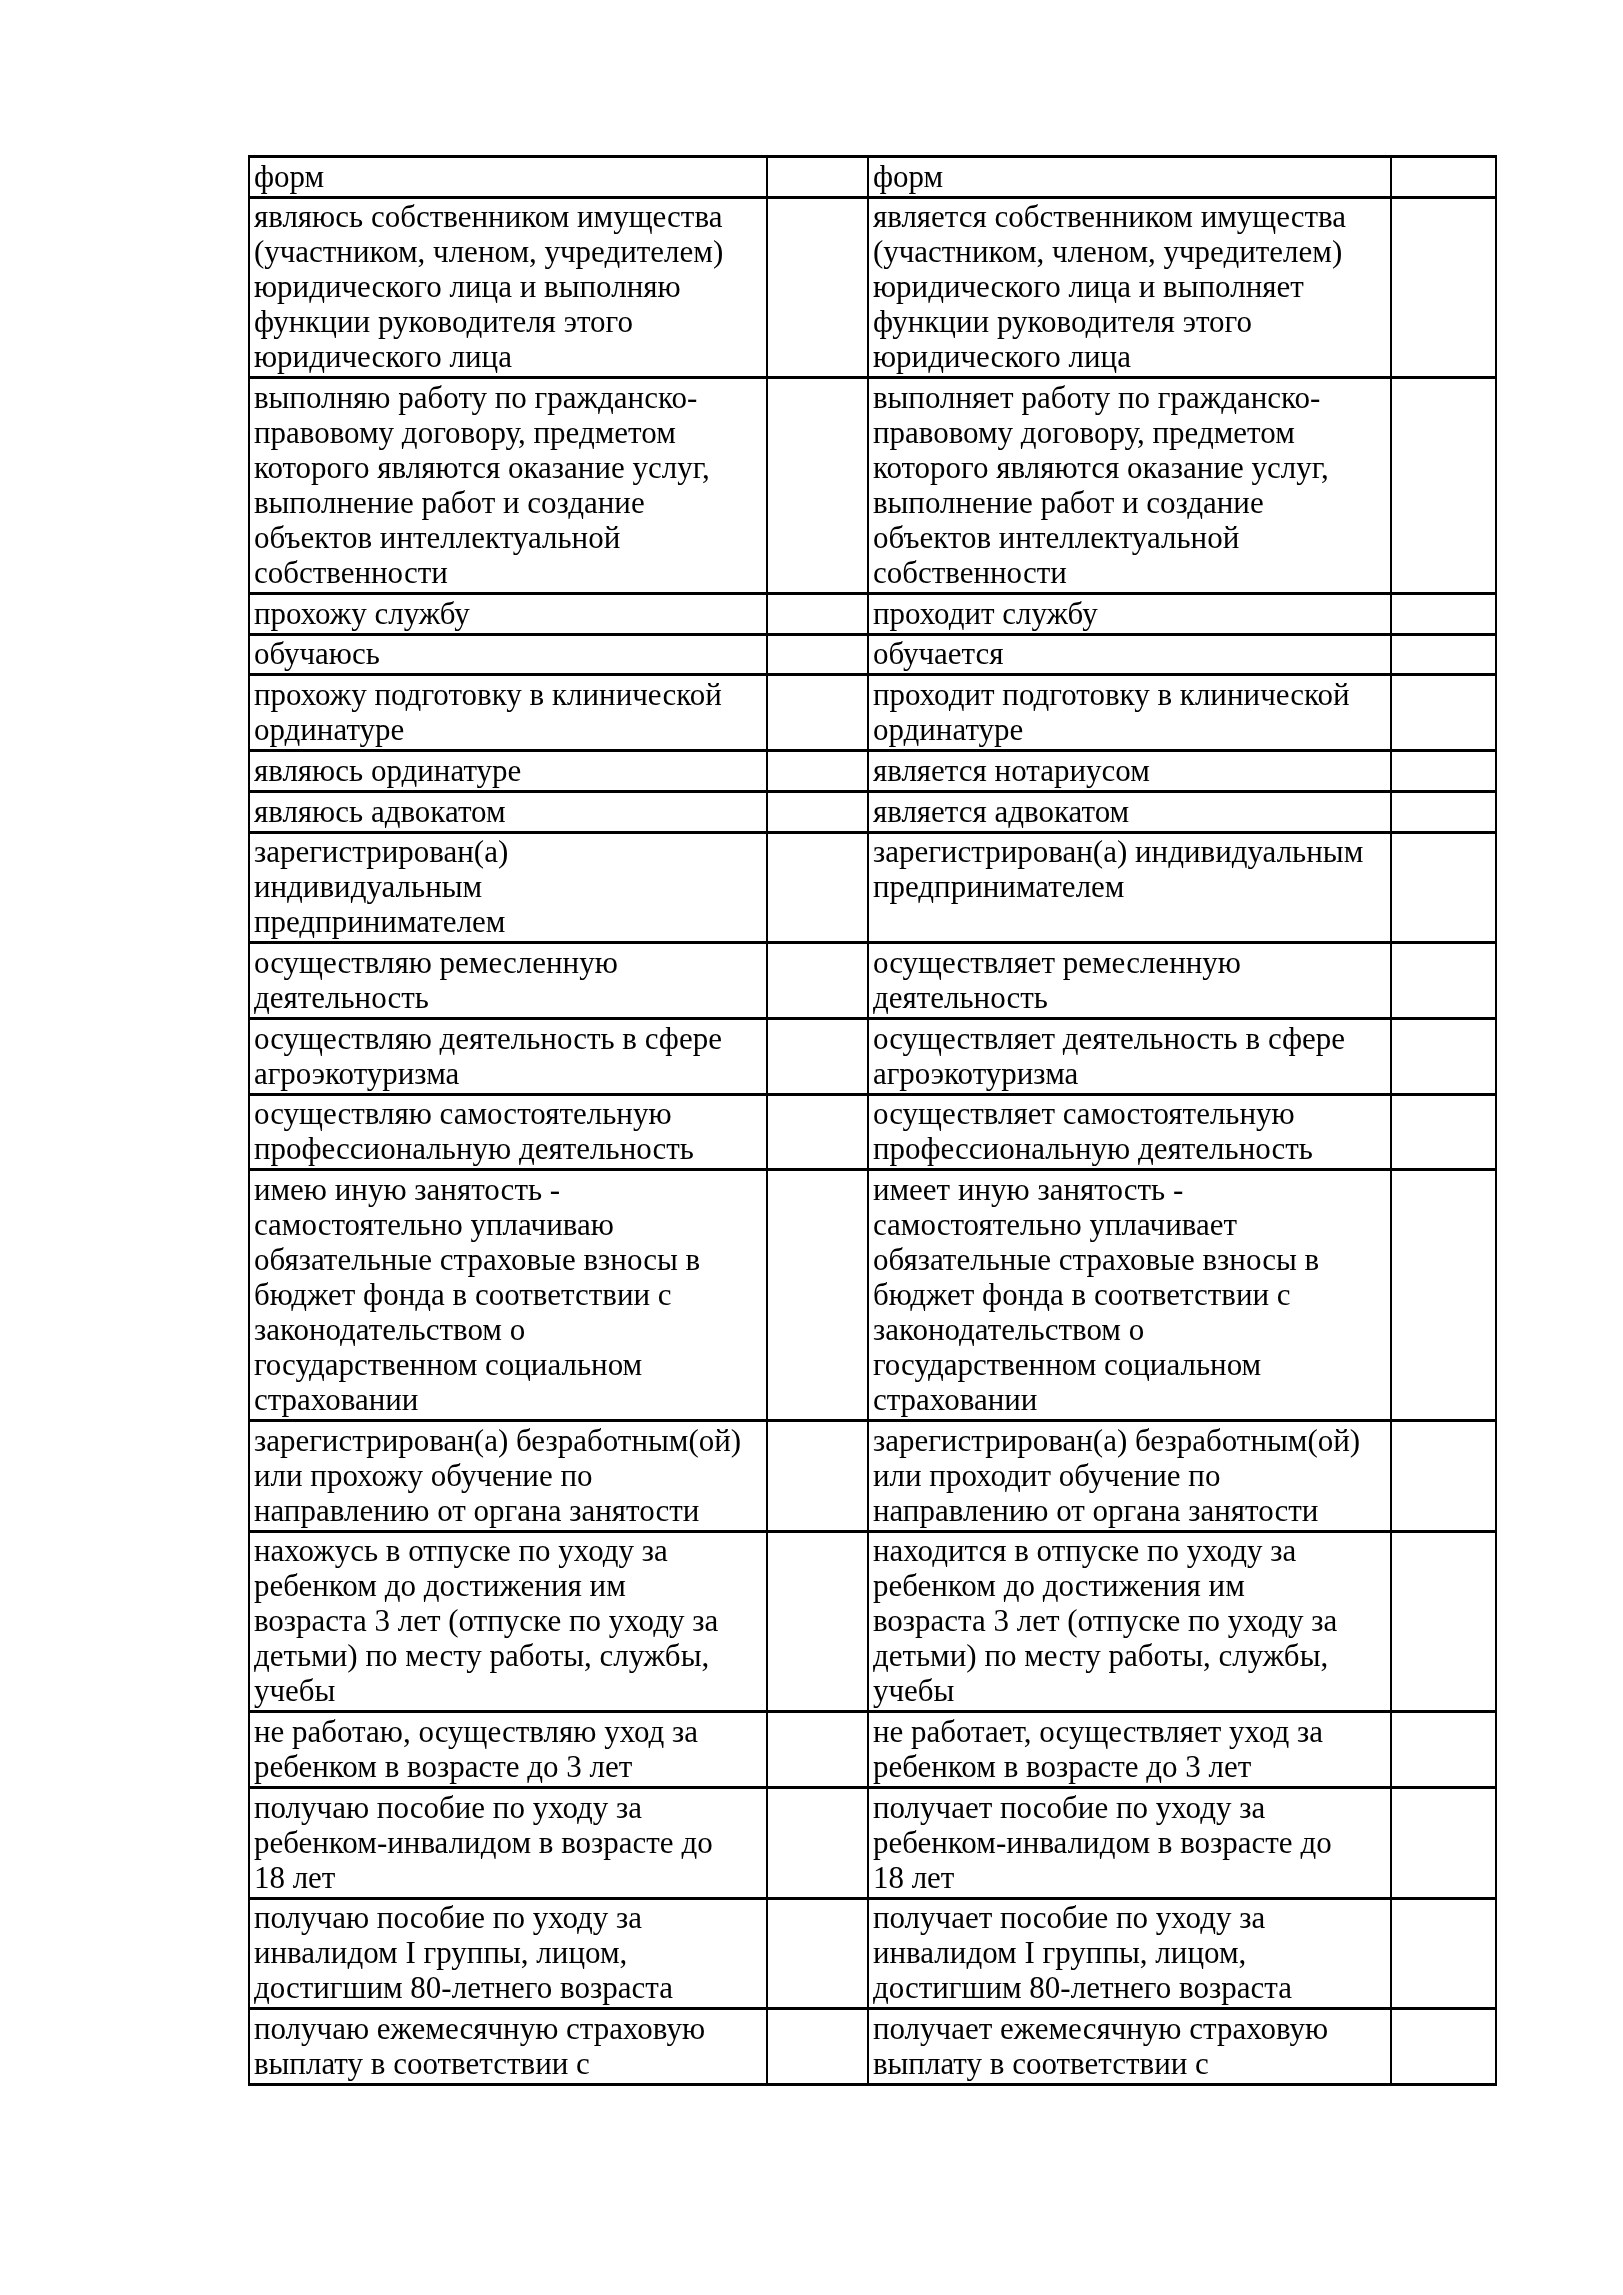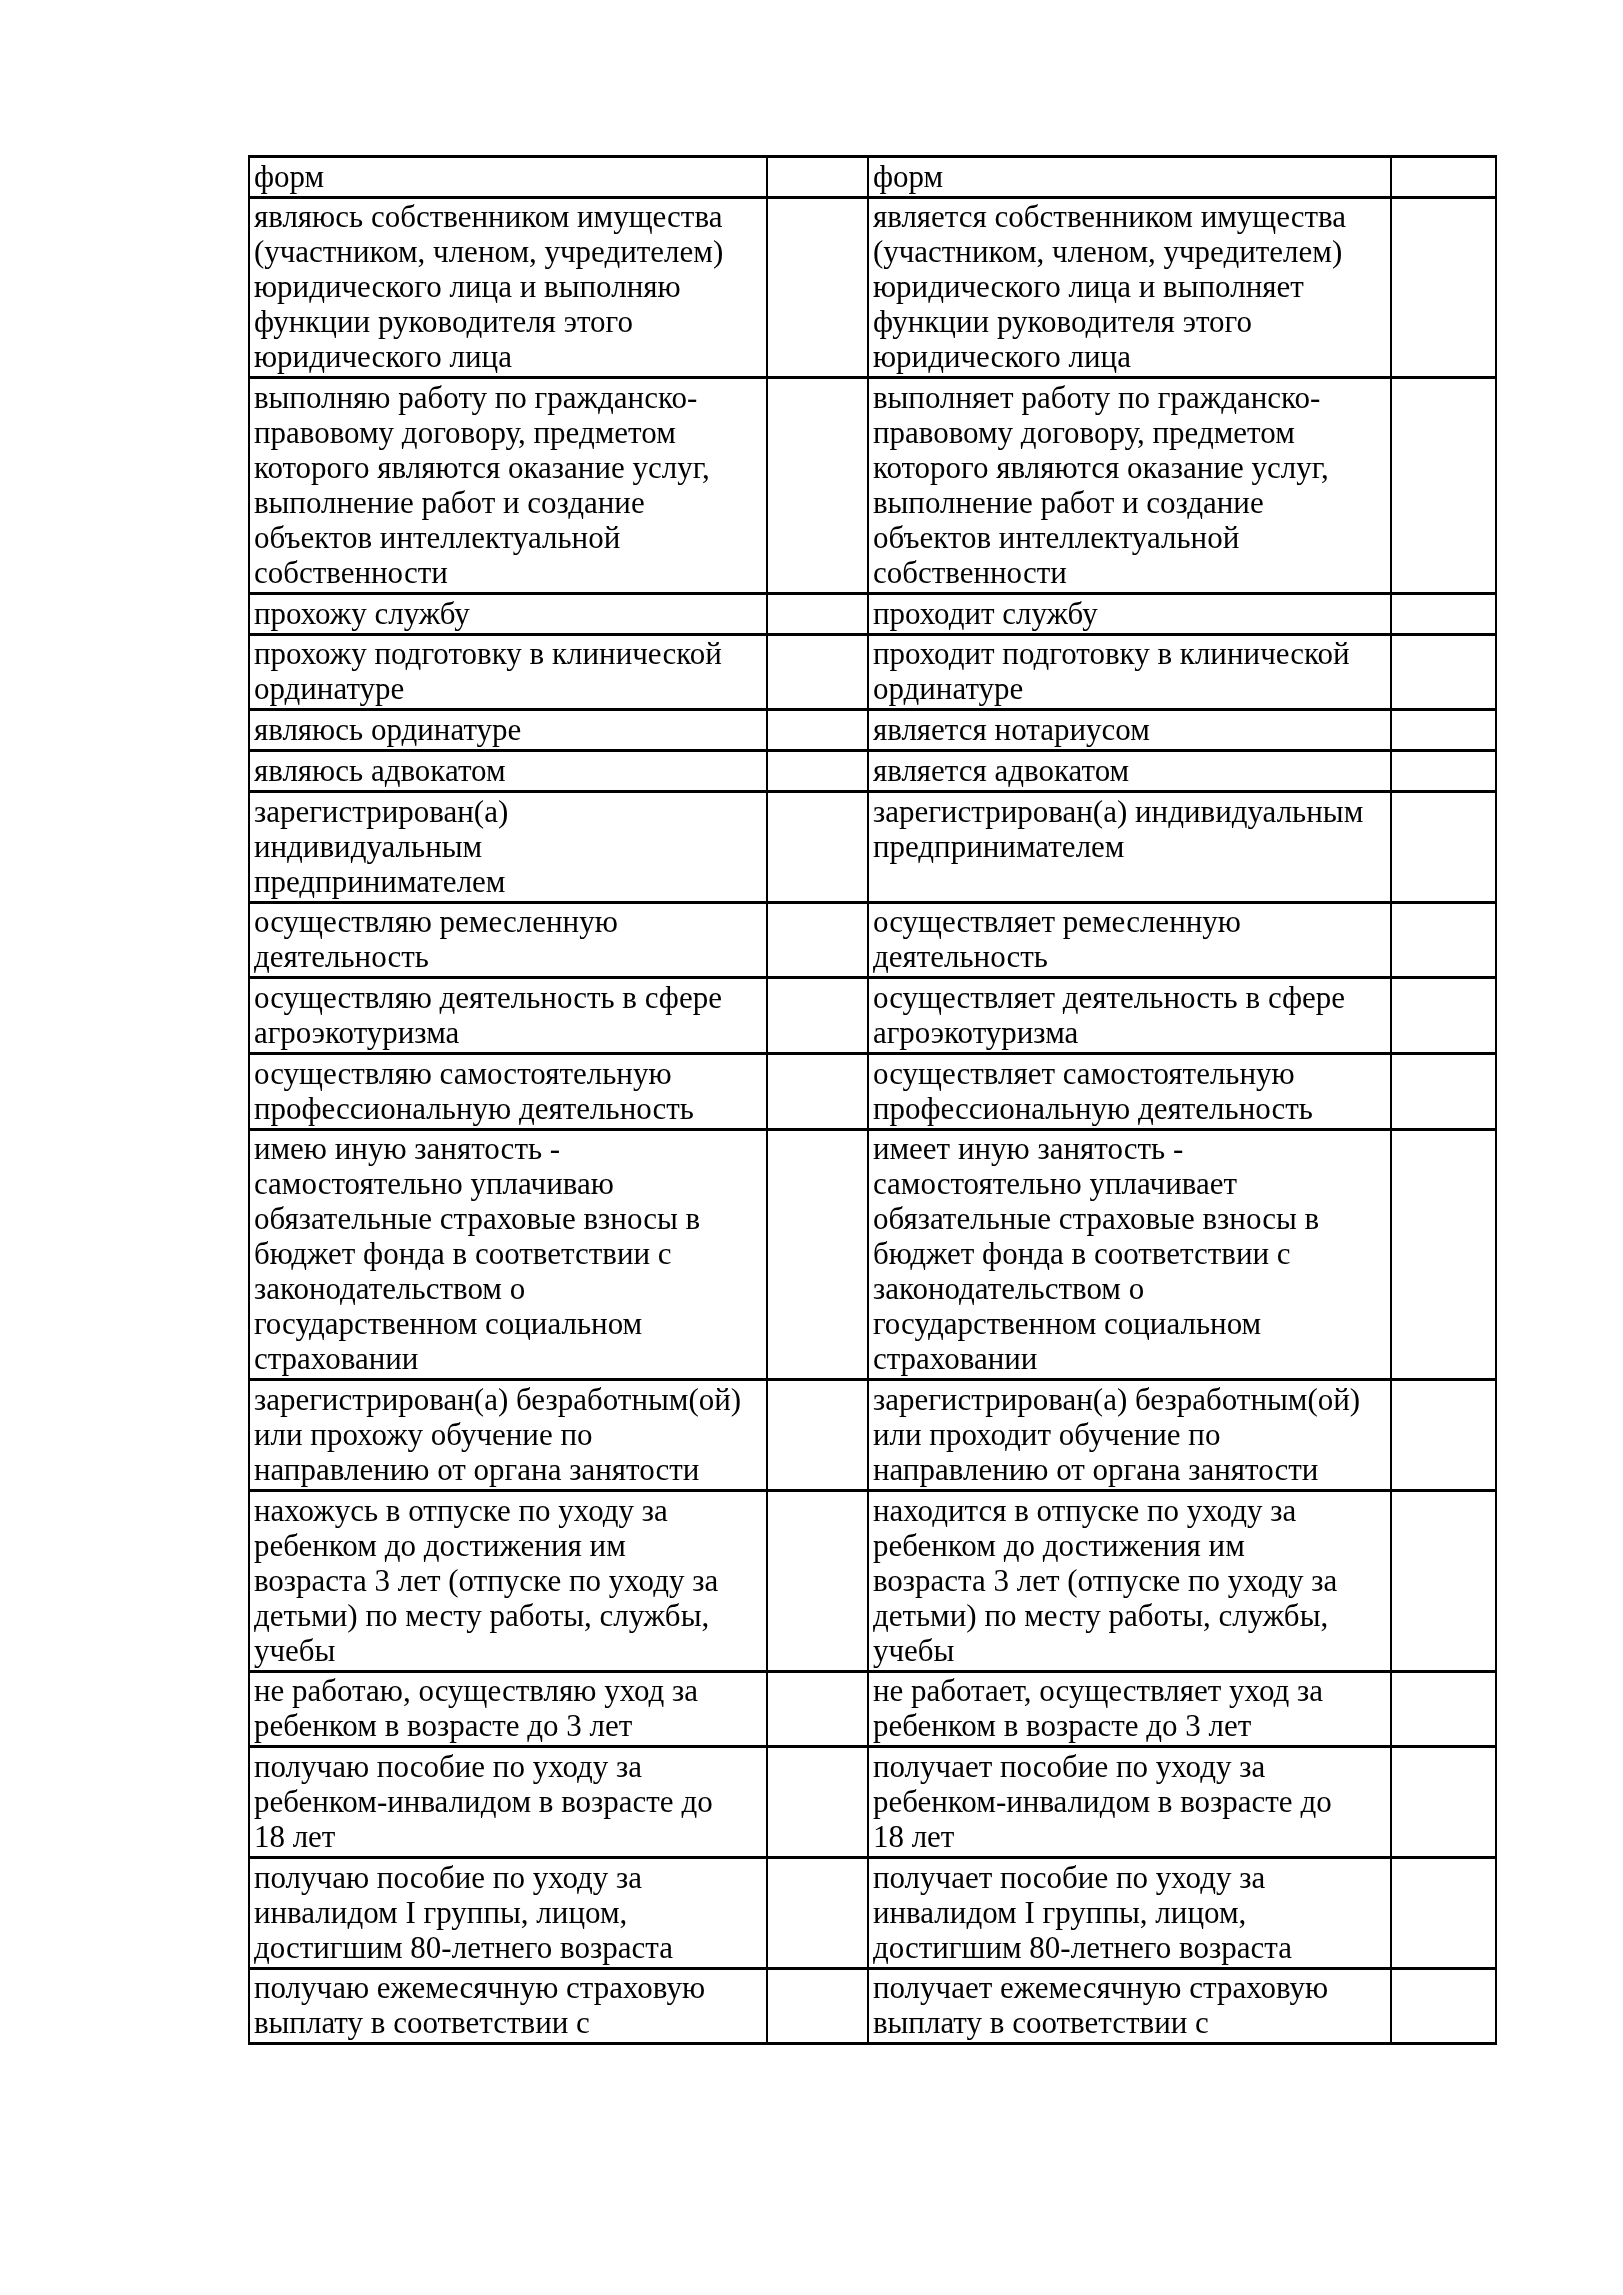--- a/index.html
+++ b/index.html
@@ -89,20 +89,26 @@
 собственности</td>
         <td class="mark-cell"></td>
       </tr>
       <tr>
         <td>прохожу службу</td>
         <td class="mark-cell"></td>
         <td>проходит службу</td>
         <td class="mark-cell"></td>
       </tr>
       <tr>
+        <td>обучаюсь</td>
+        <td class="mark-cell"></td>
+        <td>обучается</td>
+        <td class="mark-cell"></td>
+      </tr>
+      <tr>
         <td>прохожу подготовку в клинической
 ординатуре</td>
         <td class="mark-cell"></td>
         <td>проходит подготовку в клинической
 ординатуре</td>
         <td class="mark-cell"></td>
       </tr>
       <tr>
         <td>являюсь ординатуре</td>
         <td class="mark-cell"></td>

